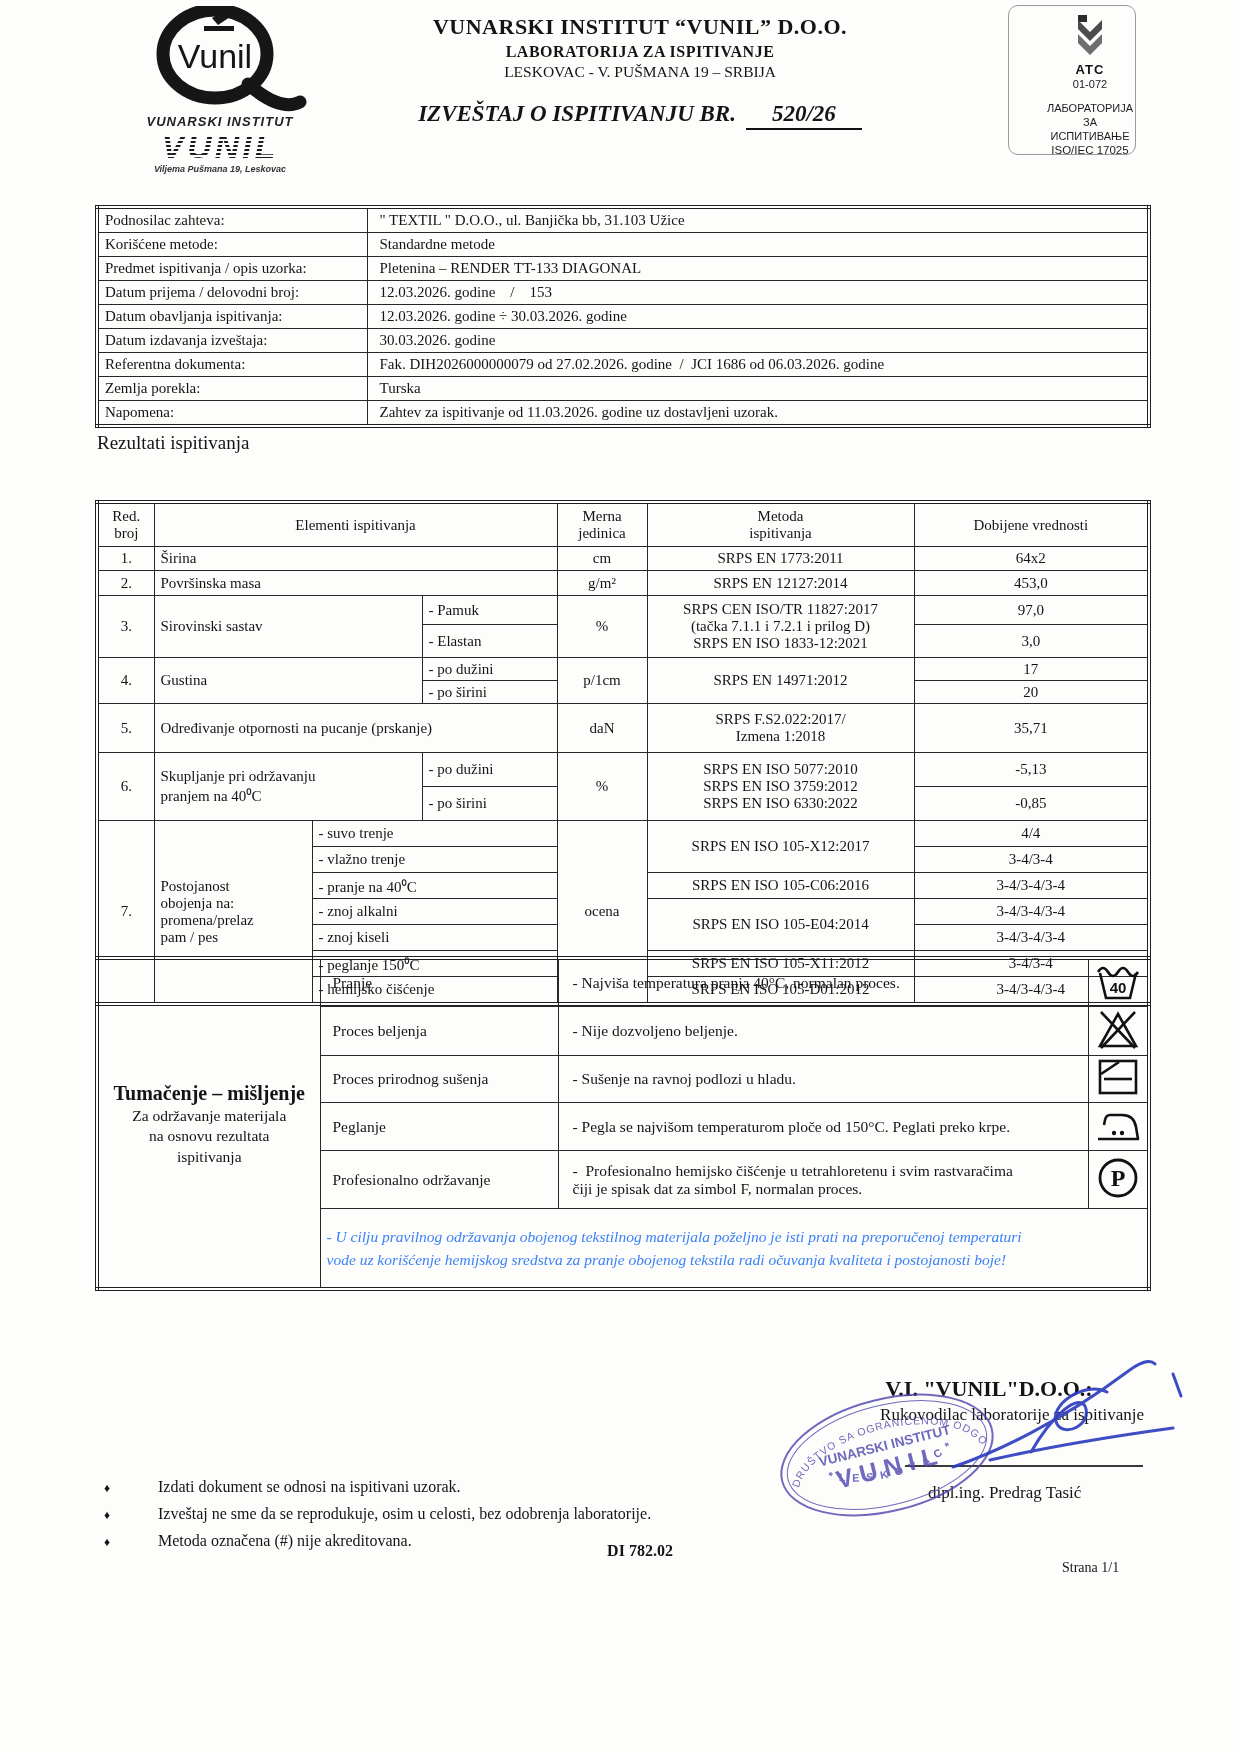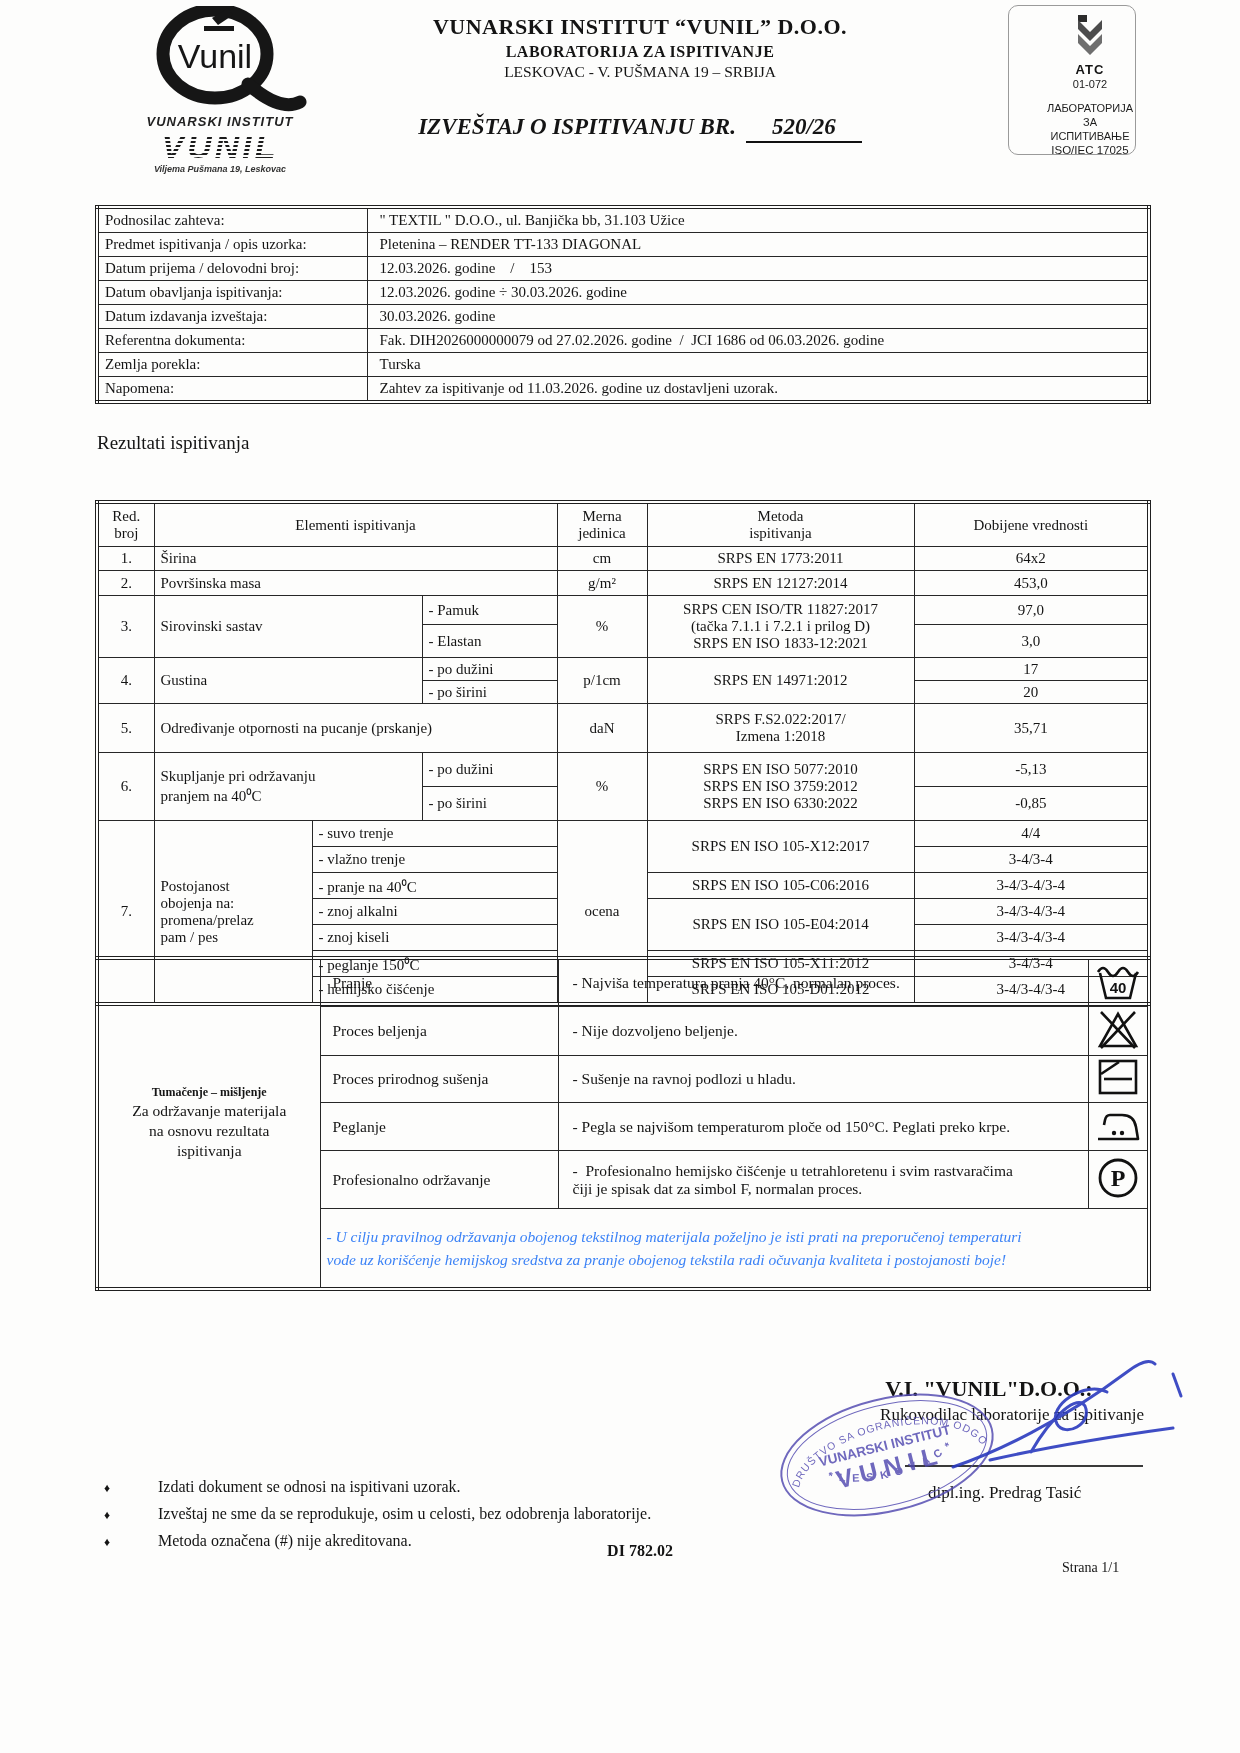--- a/index.html
+++ b/index.html
@@ -17,21 +17,21 @@
     font-style:italic; font-weight:900; font-size:34px; letter-spacing:3px; color:#1b1b1b; line-height:1; }
   .logo-brand::after { content:""; position:absolute; inset:0;
     background:repeating-linear-gradient(180deg, transparent 0 2.5px, #fdfdfc 2.5px 4px); }
   .logo-address { font-family:"Liberation Sans", sans-serif; font-style:italic; font-weight:bold;
     font-size:9px; color:#333; margin-top:1px; }
   .head-center { position:absolute; left:300px; top:14px; width:680px; text-align:center; }
   .org-name { font-size:22px; font-weight:bold; letter-spacing:.5px; }
   .org-subtitle { font-size:16px; font-weight:bold; margin-top:3px; letter-spacing:.5px; }
   .org-address { font-size:15.5px; margin-top:2px; }
   .org-phone { font-size:15.5px; margin-top:2px; }
-  .report-line { margin-top:33px; font-size:23px; font-weight:bold; font-style:italic; }
+  .report-line { margin-top:20px; font-size:23px; font-weight:bold; font-style:italic; }
   .report-number { display:inline-block; border-bottom:2.5px solid #111; padding:0 26px 1px 26px; margin-left:10px; }
   .atc-badge { position:absolute; left:1008px; top:5px; width:128px; height:150px;
     border:1.5px solid #9a9a9a; border-radius:10px; text-align:center; padding-top:8px; box-sizing:border-box;
     font-family:"Liberation Sans", sans-serif;padding-left:36px; }
   .atc-name { font-weight:bold; font-size:13px; margin-top:2px; letter-spacing:1px; }
   .atc-number { font-size:11px; margin-top:1px; color:#222; }
   .atc-lab { font-size:11px; margin-top:12px; line-height:1.25; color:#1d1d1d; }
   .atc-iso { font-size:11.5px; }
   
   table { border-collapse:collapse; table-layout:fixed; }
@@ -48,21 +48,21 @@
   .results-heading { position:absolute; left:97px; top:432px; font-size:19px; }
   .results-tbl td { font-size:15px; }
   .rh40 td { height:40px; } .rh21 td { height:21px; } .rh22 td { height:22px; }
   .rh26 td { height:26px; } .rh30 td { height:30px; } .rh20 td { height:20px; }
   .rh46 td { height:46px; } .rh31 td { height:31px; } .rh23 td { height:23px; }
   .ch43 td { height:43px; } .ch45 td { height:45px; } .ch55 td { height:55px; } .ch76 td { height:76px; }
   .care-tbl td { font-size:15.5px; }
   .care-tbl td.care-label { padding-left:12px; }
   .care-tbl td.care-desc { padding-left:14px; }
   .left-head { text-align:center; line-height:1.3; font-size:15.5px; }
-  .left-head .bold { font-weight:bold; font-size:12px; }
+  .left-head .bold { font-weight:bold; font-size:20px; }
   .icon-cell { text-align:center; padding:1px 2px; }
   .note { font-style:italic; font-size:15.5px; line-height:1.5; padding-left:16px; color:#3b82f6; }
   
   .sig-block { position:absolute; left:700px; top:1376px; width:448px; }
   .sig-company { font-size:22px; font-weight:bold; text-align:center; padding-left:130px; }
   .sig-role { font-size:17px; text-align:right; padding-right:4px; margin-top:3px; }
   .sig-line { margin-left:205px; width:238px; border-bottom:2px solid #3a3a3a; height:40px; }
   .sig-name { margin-left:228px; font-size:17px; margin-top:16px; }
   .stamp { position:absolute; left:772px; top:1388px; opacity:.82; }
   .signature-ink { position:absolute; left:935px; top:1352px; }
@@ -121,20 +121,24 @@
     <colgroup>
         <col style="width:270px">
         <col style="width:782px">
       </colgroup>
     <tbody>
         <tr>
           <td class="lab">Podnosilac zahteva:</td>
           <td class="val pre">" TEXTIL " D.O.O., ul. Banjička bb, 31.103 Užice</td>
         </tr>
     <tr>
+          <td class="lab">Korišćene metode:</td>
+          <td class="val pre">Standardne metode</td>
+        </tr>
+    <tr>
           <td class="lab">Predmet ispitivanja / opis uzorka:</td>
           <td class="val pre">Pletenina – RENDER TT-133 DIAGONAL</td>
         </tr>
     <tr>
           <td class="lab">Datum prijema / delovodni broj:</td>
           <td class="val pre">12.03.2026. godine    /    153</td>
         </tr>
     <tr>
           <td class="lab">Datum obavljanja ispitivanja:</td>
           <td class="val pre">12.03.2026. godine ÷ 30.03.2026. godine</td>

